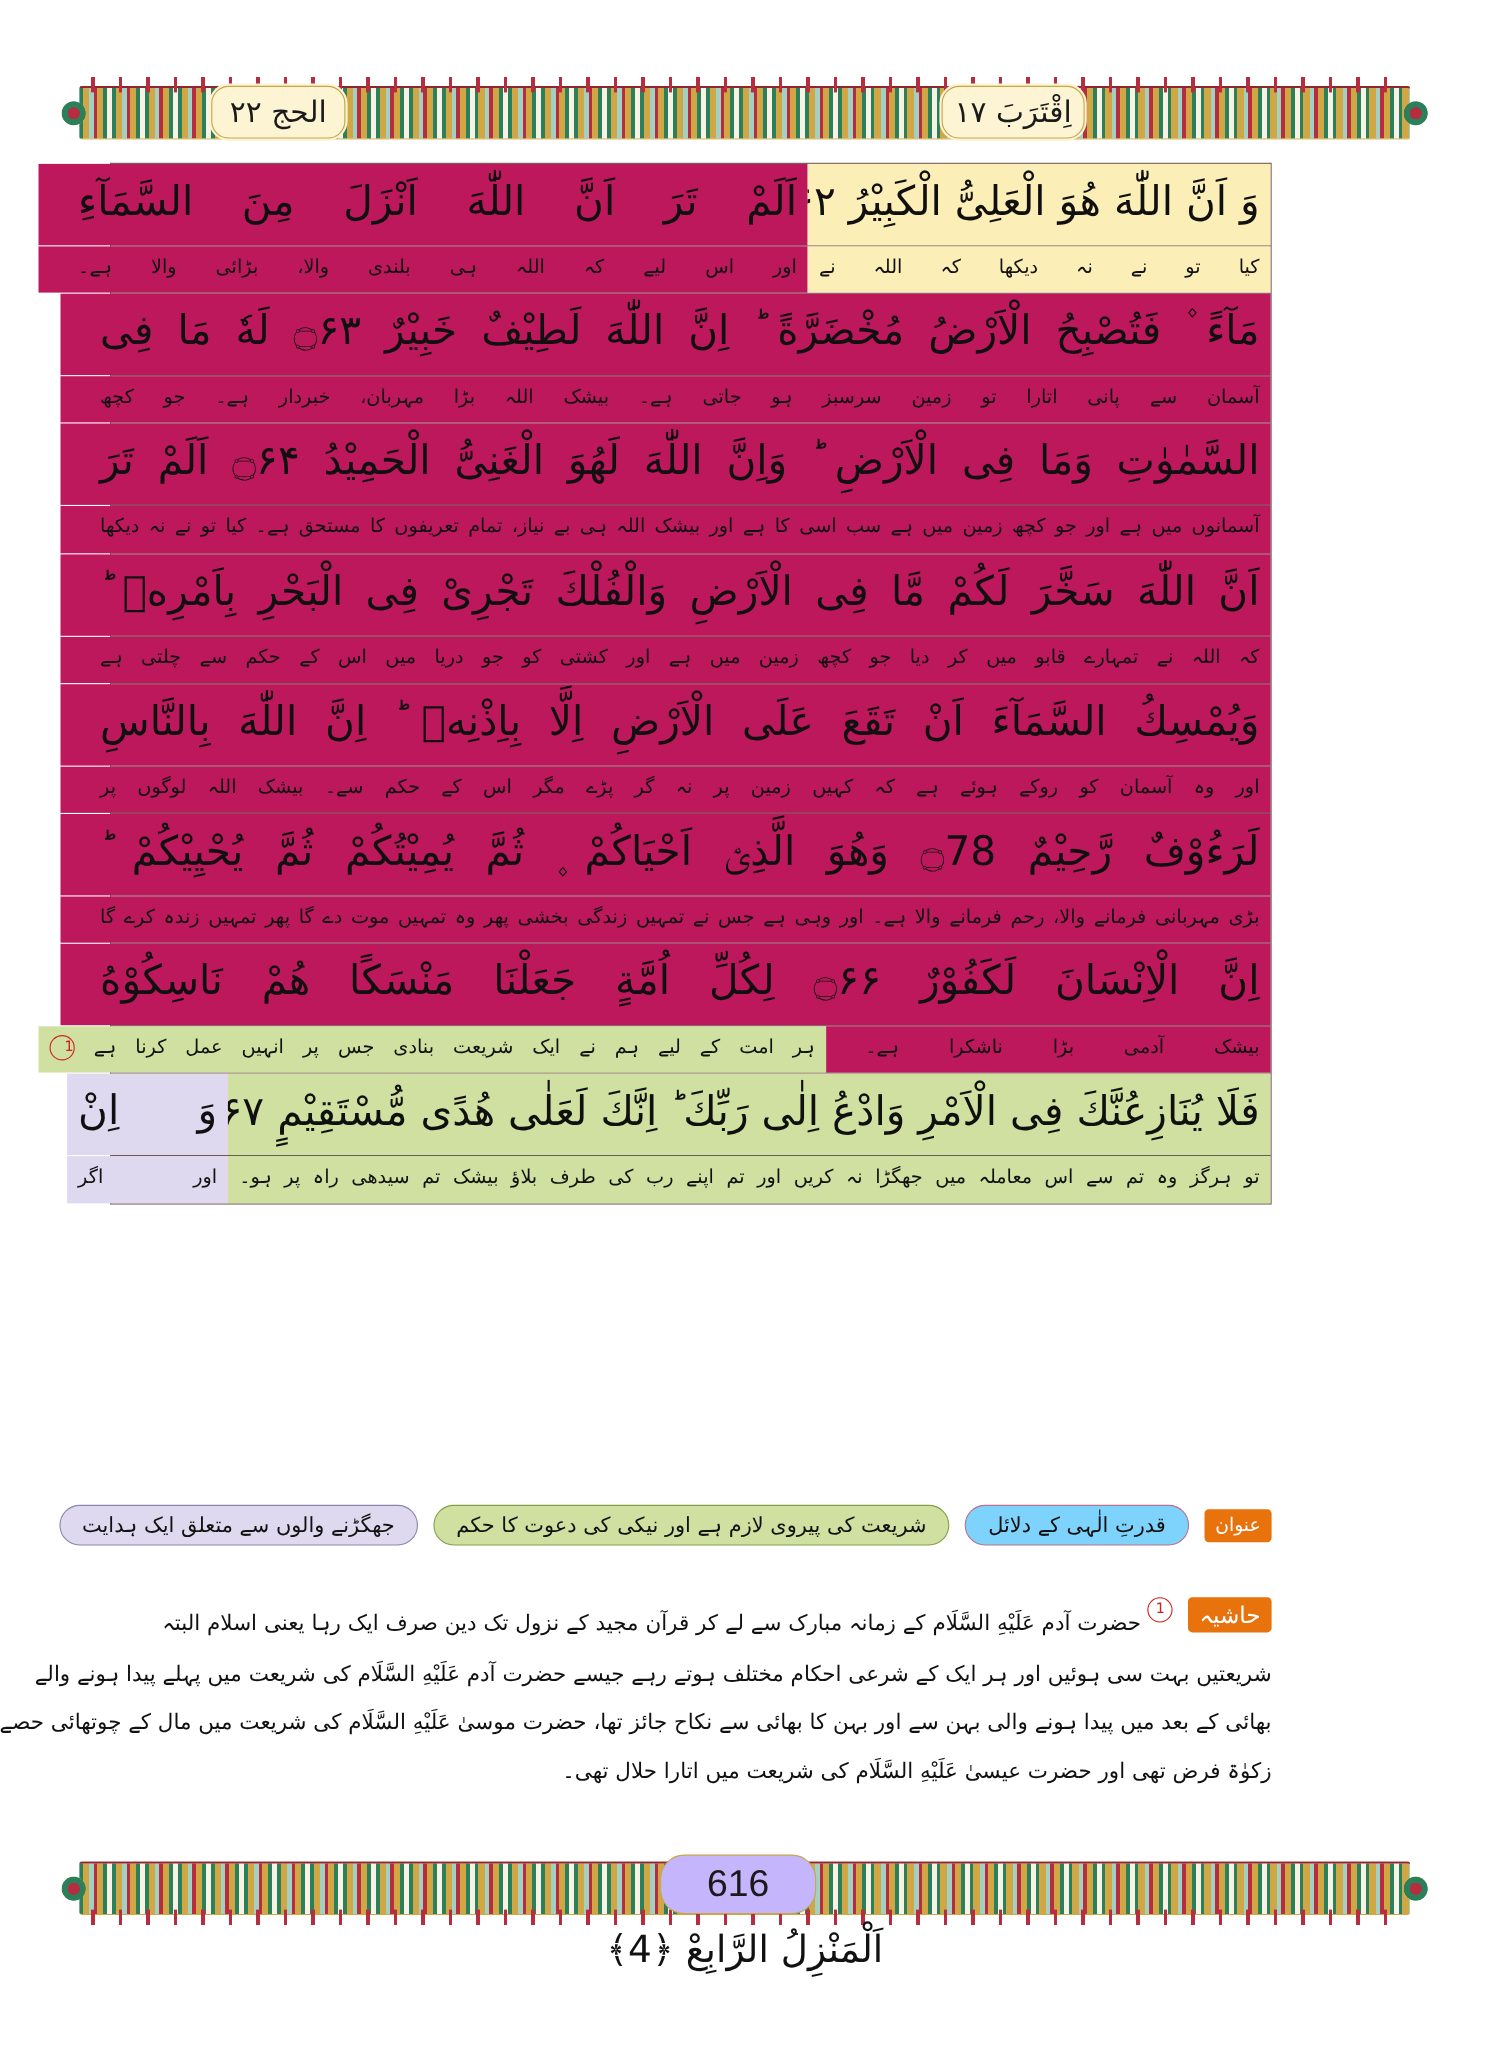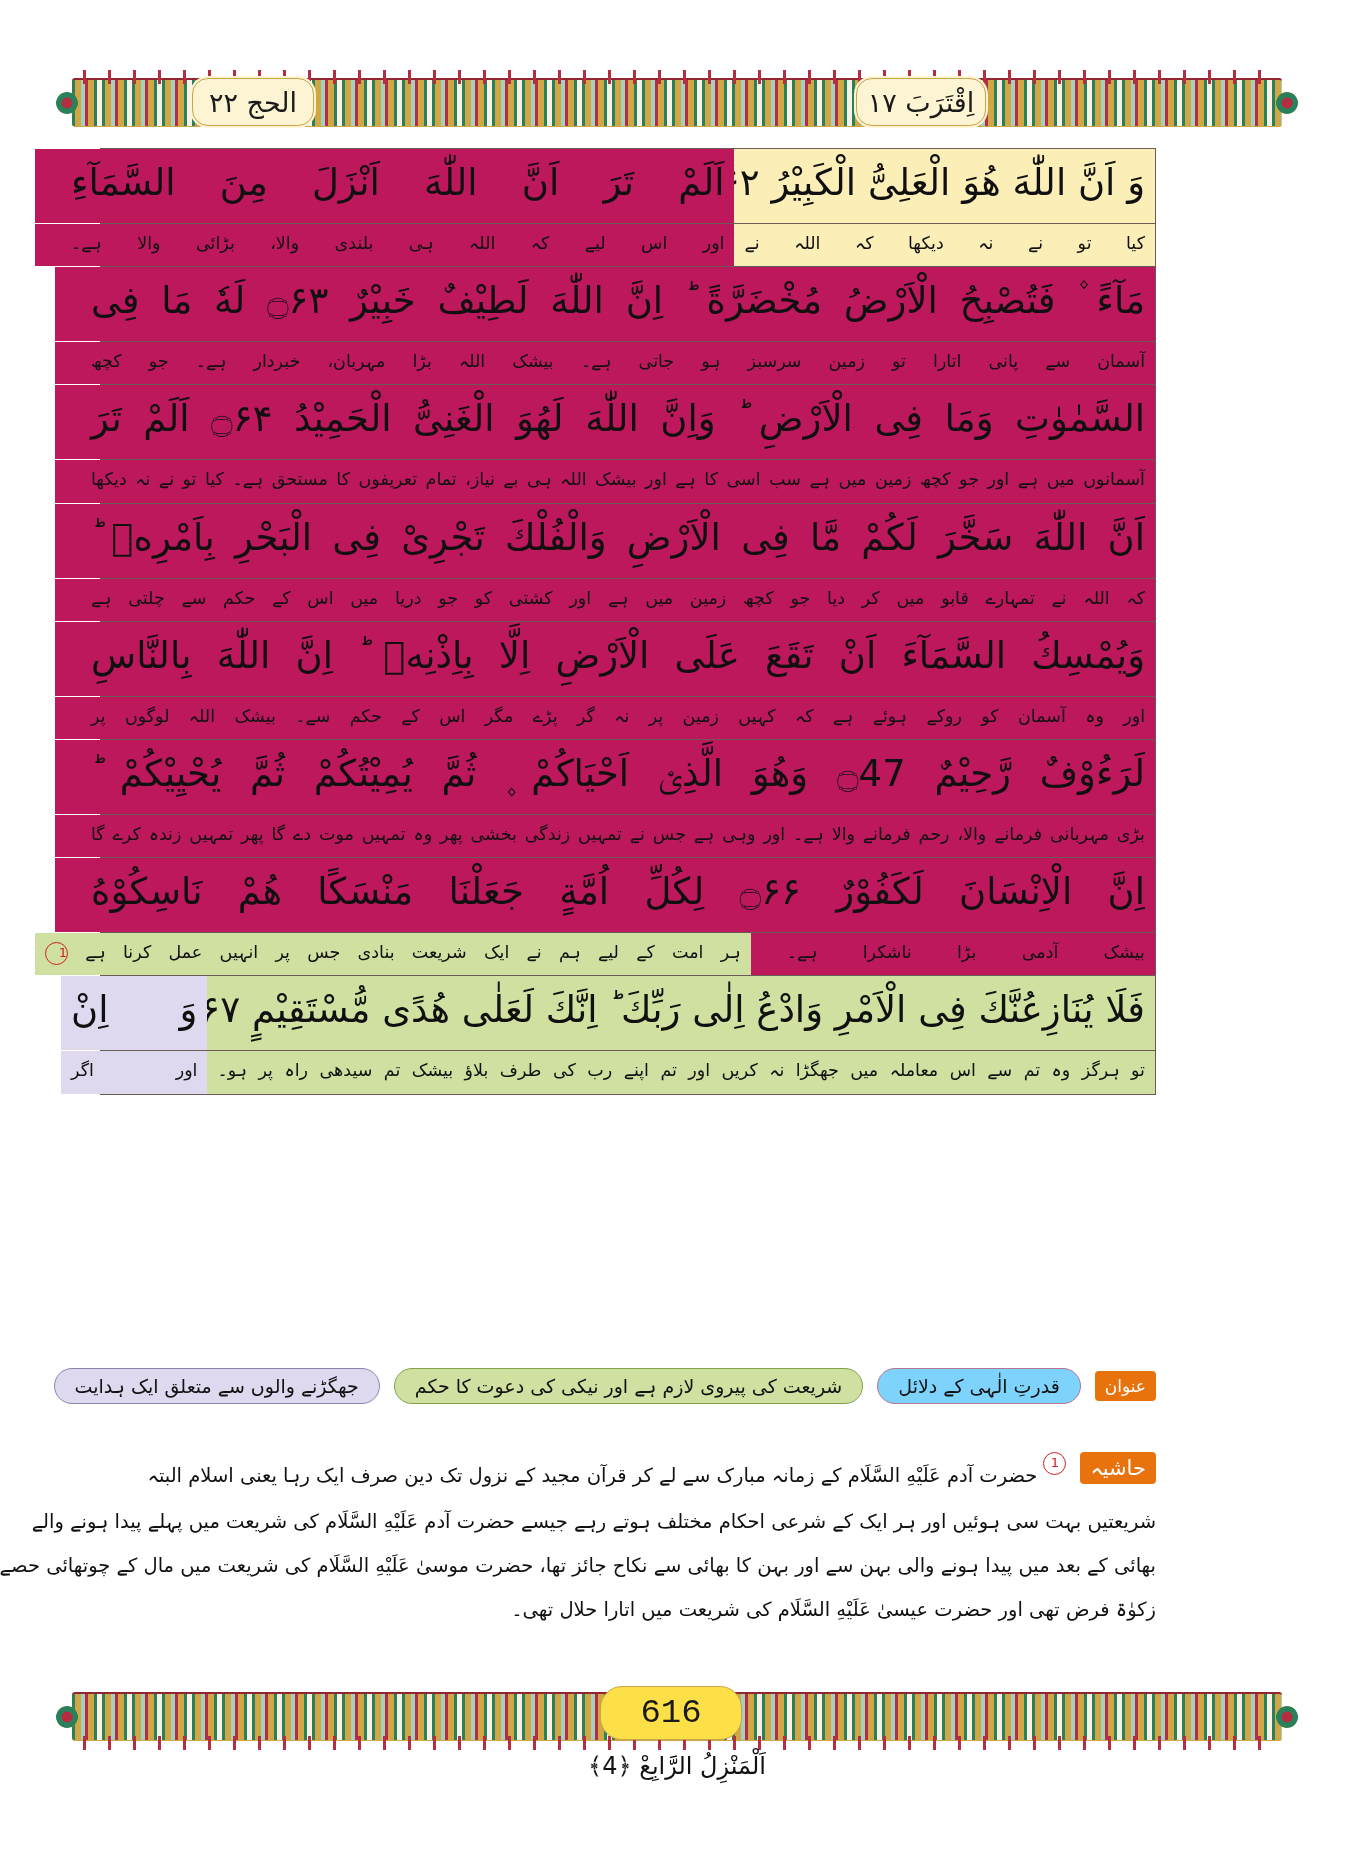--- a/index.html
+++ b/index.html
@@ -59,23 +59,23 @@
     font-size:27px;
     direction:rtl;
     box-shadow:0 0 0 2px #fcf4d2;
     z-index:3;
   }
   .cart-surah{top:78px;left:192px;width:120px;}
   .cart-juz{top:78px;left:856px;width:128px;}
 
   .page-number{
     position:absolute;top:1686px;left:600px;width:140px;height:52px;
-    background:#fde047;border:1px solid #c8a44a;border-radius:22px;
+    background:#c4b5fd;border:1px solid #c8a44a;border-radius:22px;
     display:flex;align-items:center;justify-content:center;
-    font-family:Liberation Mono, monospace;
+    font-family:Liberation Sans, sans-serif;
     font-size:34px;color:#1a1a1a;z-index:3;
   }
 
   
   .text-block{
     position:absolute;
     top:148px;left:100px;width:1056px;
     border:1px solid #6b5a55;
     box-sizing:border-box;
     background:#f6d5e4;
@@ -175,21 +175,21 @@
     margin-top:2px;
   }
   .fn-line{white-space:nowrap;}
   .fn-line.last{text-align:right;}
 
   
   .manzil{
     position:absolute;top:1752px;left:0;width:1354px;
     text-align:center;direction:rtl;
     font-family:"DejaVu Sans","Liberation Sans",sans-serif;
-    font-size:24px;color:#111;
+    font-size:34px;color:#111;
   }
 </style>
 </head>
 <body>
 
 <div class="page">
 
   <div class="ornament-bar top">
     <div class="orn-spike up"></div>
     <div class="orn-endcap l"></div>
@@ -231,21 +231,21 @@
       <div class="row">
         <div class="trans bg-pink" style="flex: 0 0 100%;">کہ اللہ نے تمہارے قابو میں کر دیا جو کچھ زمین میں ہے اور کشتی کو جو دریا میں اس کے حکم سے چلتی ہے</div>
       </div>
       <div class="row">
         <div class="ayah bg-pink" style="flex: 0 0 100%;">وَیُمْسِكُ السَّمَآءَ اَنْ تَقَعَ عَلَی الْاَرْضِ اِلَّا بِاِذْنِهٖ ؕ اِنَّ اللّٰهَ بِالنَّاسِ</div>
       </div>
       <div class="row">
         <div class="trans bg-pink" style="flex: 0 0 100%;">اور وہ آسمان کو روکے ہوئے ہے کہ کہیں زمین پر نہ گر پڑے مگر اس کے حکم سے۔ بیشک اللہ لوگوں پر</div>
       </div>
       <div class="row">
-        <div class="ayah bg-pink" style="flex: 0 0 100%;">لَرَءُوْفٌ رَّحِیْمٌ ۝47 وَهُوَ الَّذِیْۤ اَحْیَاكُمْ ۪ ثُمَّ یُمِیْتُكُمْ ثُمَّ یُحْیِیْكُمْ ؕ</div>
+        <div class="ayah bg-pink" style="flex: 0 0 100%;">لَرَءُوْفٌ رَّحِیْمٌ ۝78 وَهُوَ الَّذِیْۤ اَحْیَاكُمْ ۪ ثُمَّ یُمِیْتُكُمْ ثُمَّ یُحْیِیْكُمْ ؕ</div>
       </div>
       <div class="row">
         <div class="trans bg-pink" style="flex: 0 0 100%;">بڑی مہربانی فرمانے والا، رحم فرمانے والا ہے۔ اور وہی ہے جس نے تمہیں زندگی بخشی پھر وہ تمہیں موت دے گا پھر تمہیں زندہ کرے گا</div>
       </div>
       <div class="row">
         <div class="ayah bg-pink" style="flex: 0 0 100%;">اِنَّ الْاِنْسَانَ لَكَفُوْرٌ ۝۶۶ لِكُلِّ اُمَّةٍ جَعَلْنَا مَنْسَكًا هُمْ نَاسِكُوْهُ</div>
       </div>
       <div class="row">
         <div class="trans bg-pink" style="flex: 0 0 34%;">بیشک آدمی بڑا ناشکرا ہے۔</div>
         <div class="trans bg-green" style="flex: 0 0 66%;">ہر امت کے لیے ہم نے ایک شریعت بنادی جس پر انہیں عمل کرنا ہے <span class="fn-mark">1</span></div>

